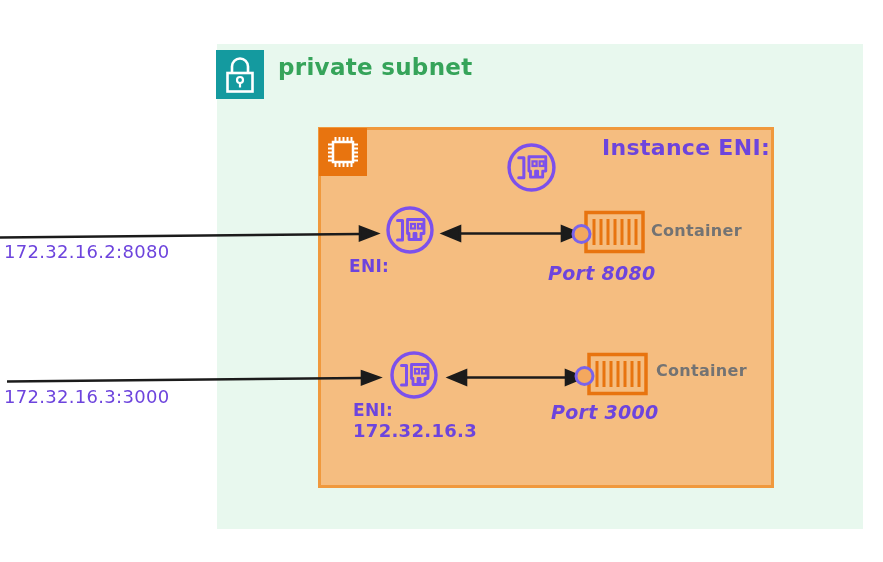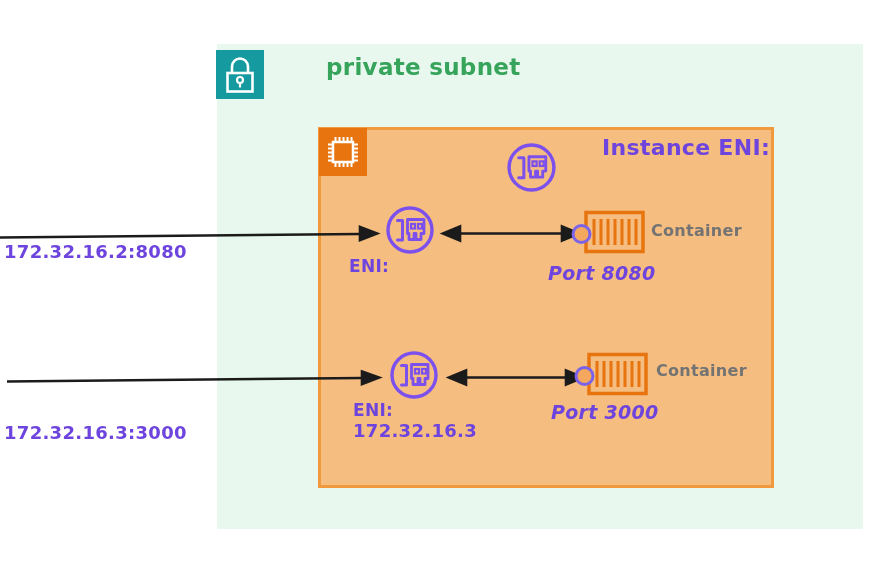--- a/index.html
+++ b/index.html
@@ -6,21 +6,21 @@
   .canvas{
     position:relative;width:883px;height:562px;background:#ffffff;overflow:hidden;
     font-family:"DejaVu Sans",sans-serif;letter-spacing:.3px;
   }
   .abs{position:absolute;}
   
   .subnet-box{left:217px;top:44px;width:646px;height:485px;background:#e8f8ee;}
   .lock-badge{left:216px;top:50px;width:48px;height:49px;background:#149a9f;display:flex;align-items:center;justify-content:center;}
   .subnet-title{left:272px;top:53px;color:#36a45a;font-size:23px;line-height:28px;font-weight:bold;}
   .subnet-title .l1{padding-left:6px;}
-  .subnet-title div{white-space:nowrap;margin-left:48px;}
+  .subnet-title div{white-space:nowrap;}
   
   .instance-box{left:318px;top:127px;width:456px;height:361px;background:#f5bd80;border:3px solid #f0993d;box-sizing:border-box;}
   .chip-badge{left:319px;top:128px;width:48px;height:48px;background:#e8740f;display:flex;align-items:center;justify-content:center;}
   .instance-eni-icon{left:505px;top:141px;}
   .instance-eni-text{left:560px;top:134px;width:210px;text-align:right;color:#6d44dd;font-size:22px;line-height:28px;font-weight:bold;white-space:nowrap;}
   
   .eni-icon-1{left:384px;top:204px;}
   .eni-icon-2{left:388px;top:349px;}
   .eni-label{width:130px;text-align:left;color:#6d44dd;font-weight:bold;white-space:nowrap;}
   .eni-label .t{font-size:17px;}
@@ -28,23 +28,23 @@
   .eni-label-1{left:349px;top:256px;}
   .eni-label-2{left:353px;top:400px;}
   .container-icon-1{left:570px;top:210px;}
   .container-icon-2{left:573px;top:352px;}
   .container-label{color:#737373;font-size:16px;font-weight:bold;white-space:nowrap;}
   .container-label-1{left:651px;top:221px;}
   .container-label-2{left:656px;top:361px;}
   .port-label{color:#6d44dd;font-size:19px;font-weight:bold;white-space:nowrap;font-style:italic;}
   .port-label-1{left:548px;top:262px;}
   .port-label-2{left:551px;top:401px;}
-  .external-label{color:#6d44dd;font-size:18px;font-weight:bold;white-space:nowrap;}
+  .external-label{color:#6d44dd;font-size:18px;font-weight:normal;white-space:nowrap;}
   .external-label-1{left:4px;top:241px;}
-  .external-label-2{left:4px;top:386px;margin-top:36px;}
+  .external-label-2{left:4px;top:386px;}
   .arrow-layer{left:0;top:0;pointer-events:none;}
 </style>
 </head>
 <body>
 
 <div class="canvas">
 
   <svg width="0" height="0" style="position:absolute" aria-hidden="true">
     <defs>
       <symbol id="eni-sym" viewBox="0 0 52 52">

